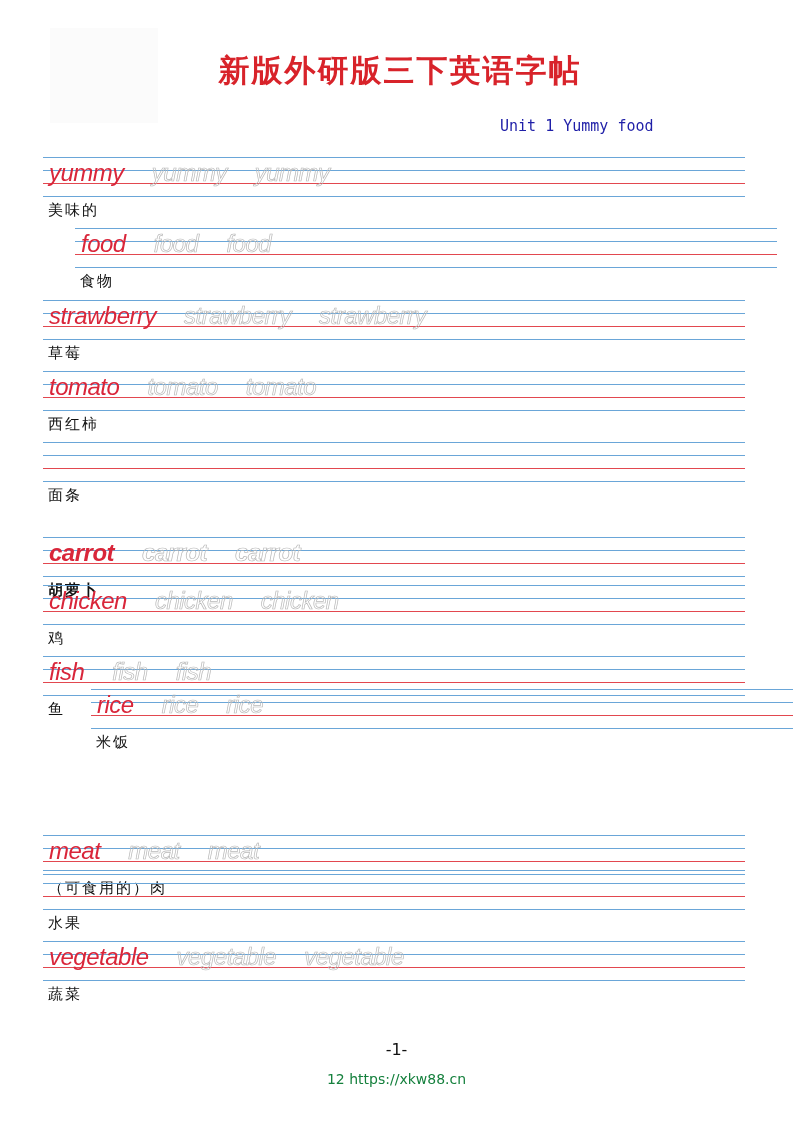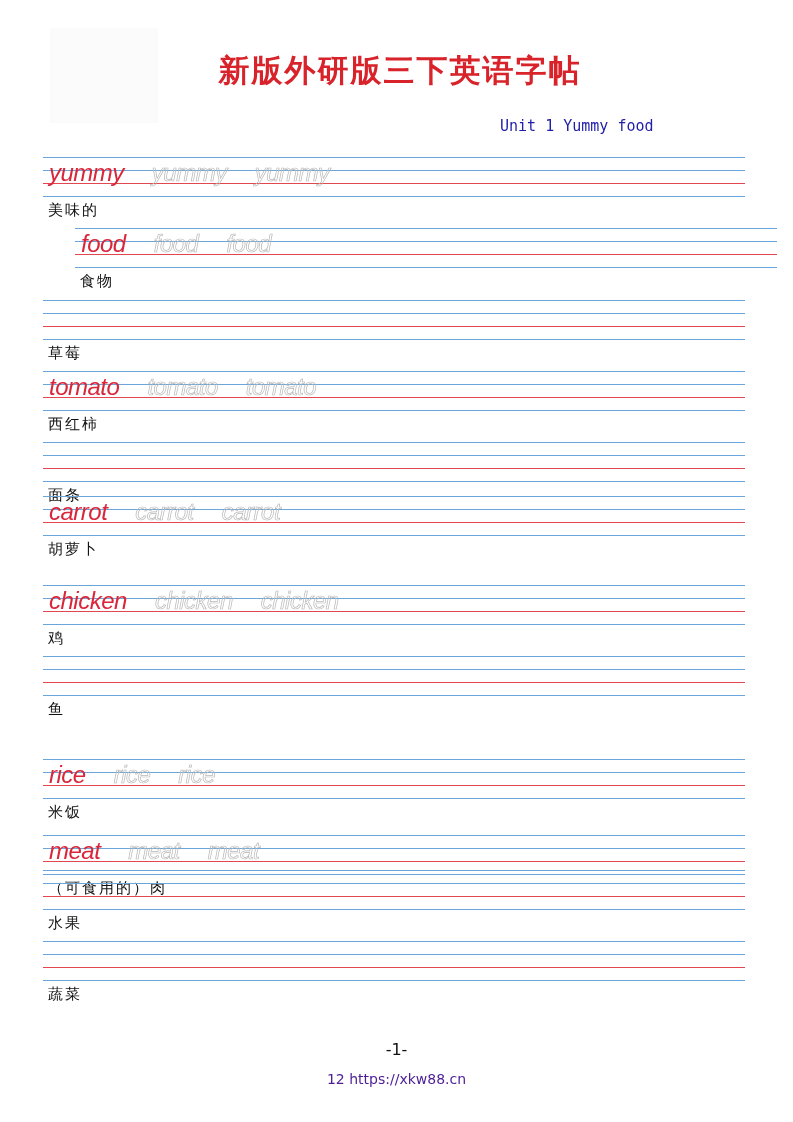--- a/index.html
+++ b/index.html
@@ -9,21 +9,21 @@
   .unit { position:absolute; left:500px; top:117px; font-family:"DejaVu Sans Mono", monospace; font-size:15px; color:#1f1fa8; }
   .group { position:absolute; left:43px; width:702px; height:71px; }
   .line { position:absolute; left:0; width:702px; height:1px; }
   .blue { background:#6aa6d8; }
   .red { background:#e2474f; }
   .words { position:absolute; left:6px; top:2px; height:28px; white-space:nowrap; font-family:"Liberation Sans", sans-serif; font-style:italic; font-size:24px; line-height:28px; }
   .w-main { color:#d9263a; letter-spacing:-0.5px; }
   .w-trace { color:transparent; -webkit-text-stroke:0.7px #b8b8b8; margin-left:28px; letter-spacing:-0.5px; }
   .cn { position:absolute; left:5px; top:44px; font-family:"DejaVu Serif", serif; font-size:15px; color:#111; letter-spacing:2px; }
   .page-num { position:absolute; left:0; width:793px; top:1040px; text-align:center; font-family:"DejaVu Sans", sans-serif; font-size:16px; color:#111; }
-  .source { position:absolute; left:0; width:793px; top:1071px; text-align:center; font-family:"DejaVu Sans", sans-serif; font-size:14px; color:#4c1d95; }
+  .source { position:absolute; left:0; width:793px; top:1071px; text-align:center; font-family:"DejaVu Sans", sans-serif; font-size:14px; color:#15803d; }
 </style>
 </head>
 <body>
 
 <div class="logo-box"></div>
 <div class="title">新版外研版三下英语字帖</div>
 <div class="unit">Unit 1 Yummy food</div>
 
 <div id="groups">
     <div class="group" style="top: 157px;">
@@ -40,61 +40,63 @@
       <div class="line red" style="top:26px"></div>
       <div class="line blue" style="top:39px"></div>
       <div class="words"><span class="w-main">food</span><span class="w-trace">food</span><span class="w-trace">food</span></div>
       <div class="cn">食物</div>
     </div>
     <div class="group" style="top: 299.6px;">
       <div class="line blue" style="top:0px"></div>
       <div class="line blue" style="top:13px"></div>
       <div class="line red" style="top:26px"></div>
       <div class="line blue" style="top:39px"></div>
+      <div class="words"><span class="w-main">strawberry</span><span class="w-trace">strawberry</span><span class="w-trace">strawberry</span></div>
       <div class="cn">草莓</div>
     </div>
     <div class="group" style="top: 370.9px; text-decoration: underline;">
       <div class="line blue" style="top:0px"></div>
       <div class="line blue" style="top:13px"></div>
       <div class="line red" style="top:26px"></div>
       <div class="line blue" style="top:39px"></div>
       <div class="words"><span class="w-main">tomato</span><span class="w-trace">tomato</span><span class="w-trace">tomato</span></div>
       <div class="cn">西红柿</div>
     </div>
     <div class="group" style="top: 442.2px;">
       <div class="line blue" style="top:0px"></div>
       <div class="line blue" style="top:13px"></div>
       <div class="line red" style="top:26px"></div>
       <div class="line blue" style="top:39px"></div>
       <div class="cn">面条</div>
     </div>
-    <div class="group" style="top: 496px;">
+    <div class="group" style="top: 537px; font-weight: bold;">
       <div class="line blue" style="top:0px"></div>
       <div class="line blue" style="top:13px"></div>
       <div class="line red" style="top:26px"></div>
       <div class="line blue" style="top:39px"></div>
       <div class="words"><span class="w-main">carrot</span><span class="w-trace">carrot</span><span class="w-trace">carrot</span></div>
       <div class="cn">胡萝卜</div>
     </div>
     <div class="group" style="top: 584.8px;">
       <div class="line blue" style="top:0px"></div>
       <div class="line blue" style="top:13px"></div>
       <div class="line red" style="top:26px"></div>
       <div class="line blue" style="top:39px"></div>
       <div class="words"><span class="w-main">chicken</span><span class="w-trace">chicken</span><span class="w-trace">chicken</span></div>
       <div class="cn">鸡</div>
     </div>
     <div class="group" style="top: 656.1px;">
       <div class="line blue" style="top:0px"></div>
       <div class="line blue" style="top:13px"></div>
       <div class="line red" style="top:26px"></div>
       <div class="line blue" style="top:39px"></div>
+      <div class="words"><span class="w-main">fish</span><span class="w-trace">fish</span><span class="w-trace">fish</span></div>
       <div class="cn">鱼</div>
     </div>
-    <div class="group" style="top: 759px;">
+    <div class="group" style="top: 689px; margin-left: 48px;">
       <div class="line blue" style="top:0px"></div>
       <div class="line blue" style="top:13px"></div>
       <div class="line red" style="top:26px"></div>
       <div class="line blue" style="top:39px"></div>
       <div class="words"><span class="w-main">rice</span><span class="w-trace">rice</span><span class="w-trace">rice</span></div>
       <div class="cn">米饭</div>
     </div>
     <div class="group" style="top: 798.7px; margin-top: 36px;">
       <div class="line blue" style="top:0px"></div>
       <div class="line blue" style="top:13px"></div>
@@ -108,18 +110,19 @@
       <div class="line blue" style="top:13px"></div>
       <div class="line red" style="top:26px"></div>
       <div class="line blue" style="top:39px"></div>
       <div class="cn">水果</div>
     </div>
     <div class="group" style="top: 941.3px;">
       <div class="line blue" style="top:0px"></div>
       <div class="line blue" style="top:13px"></div>
       <div class="line red" style="top:26px"></div>
       <div class="line blue" style="top:39px"></div>
+      <div class="words"><span class="w-main">vegetable</span><span class="w-trace">vegetable</span><span class="w-trace">vegetable</span></div>
       <div class="cn">蔬菜</div>
     </div>
   </div>
 
 <div class="page-num">-1-</div>
 <div class="source">12 https://xkw88.cn</div>
 
 </body></html>

